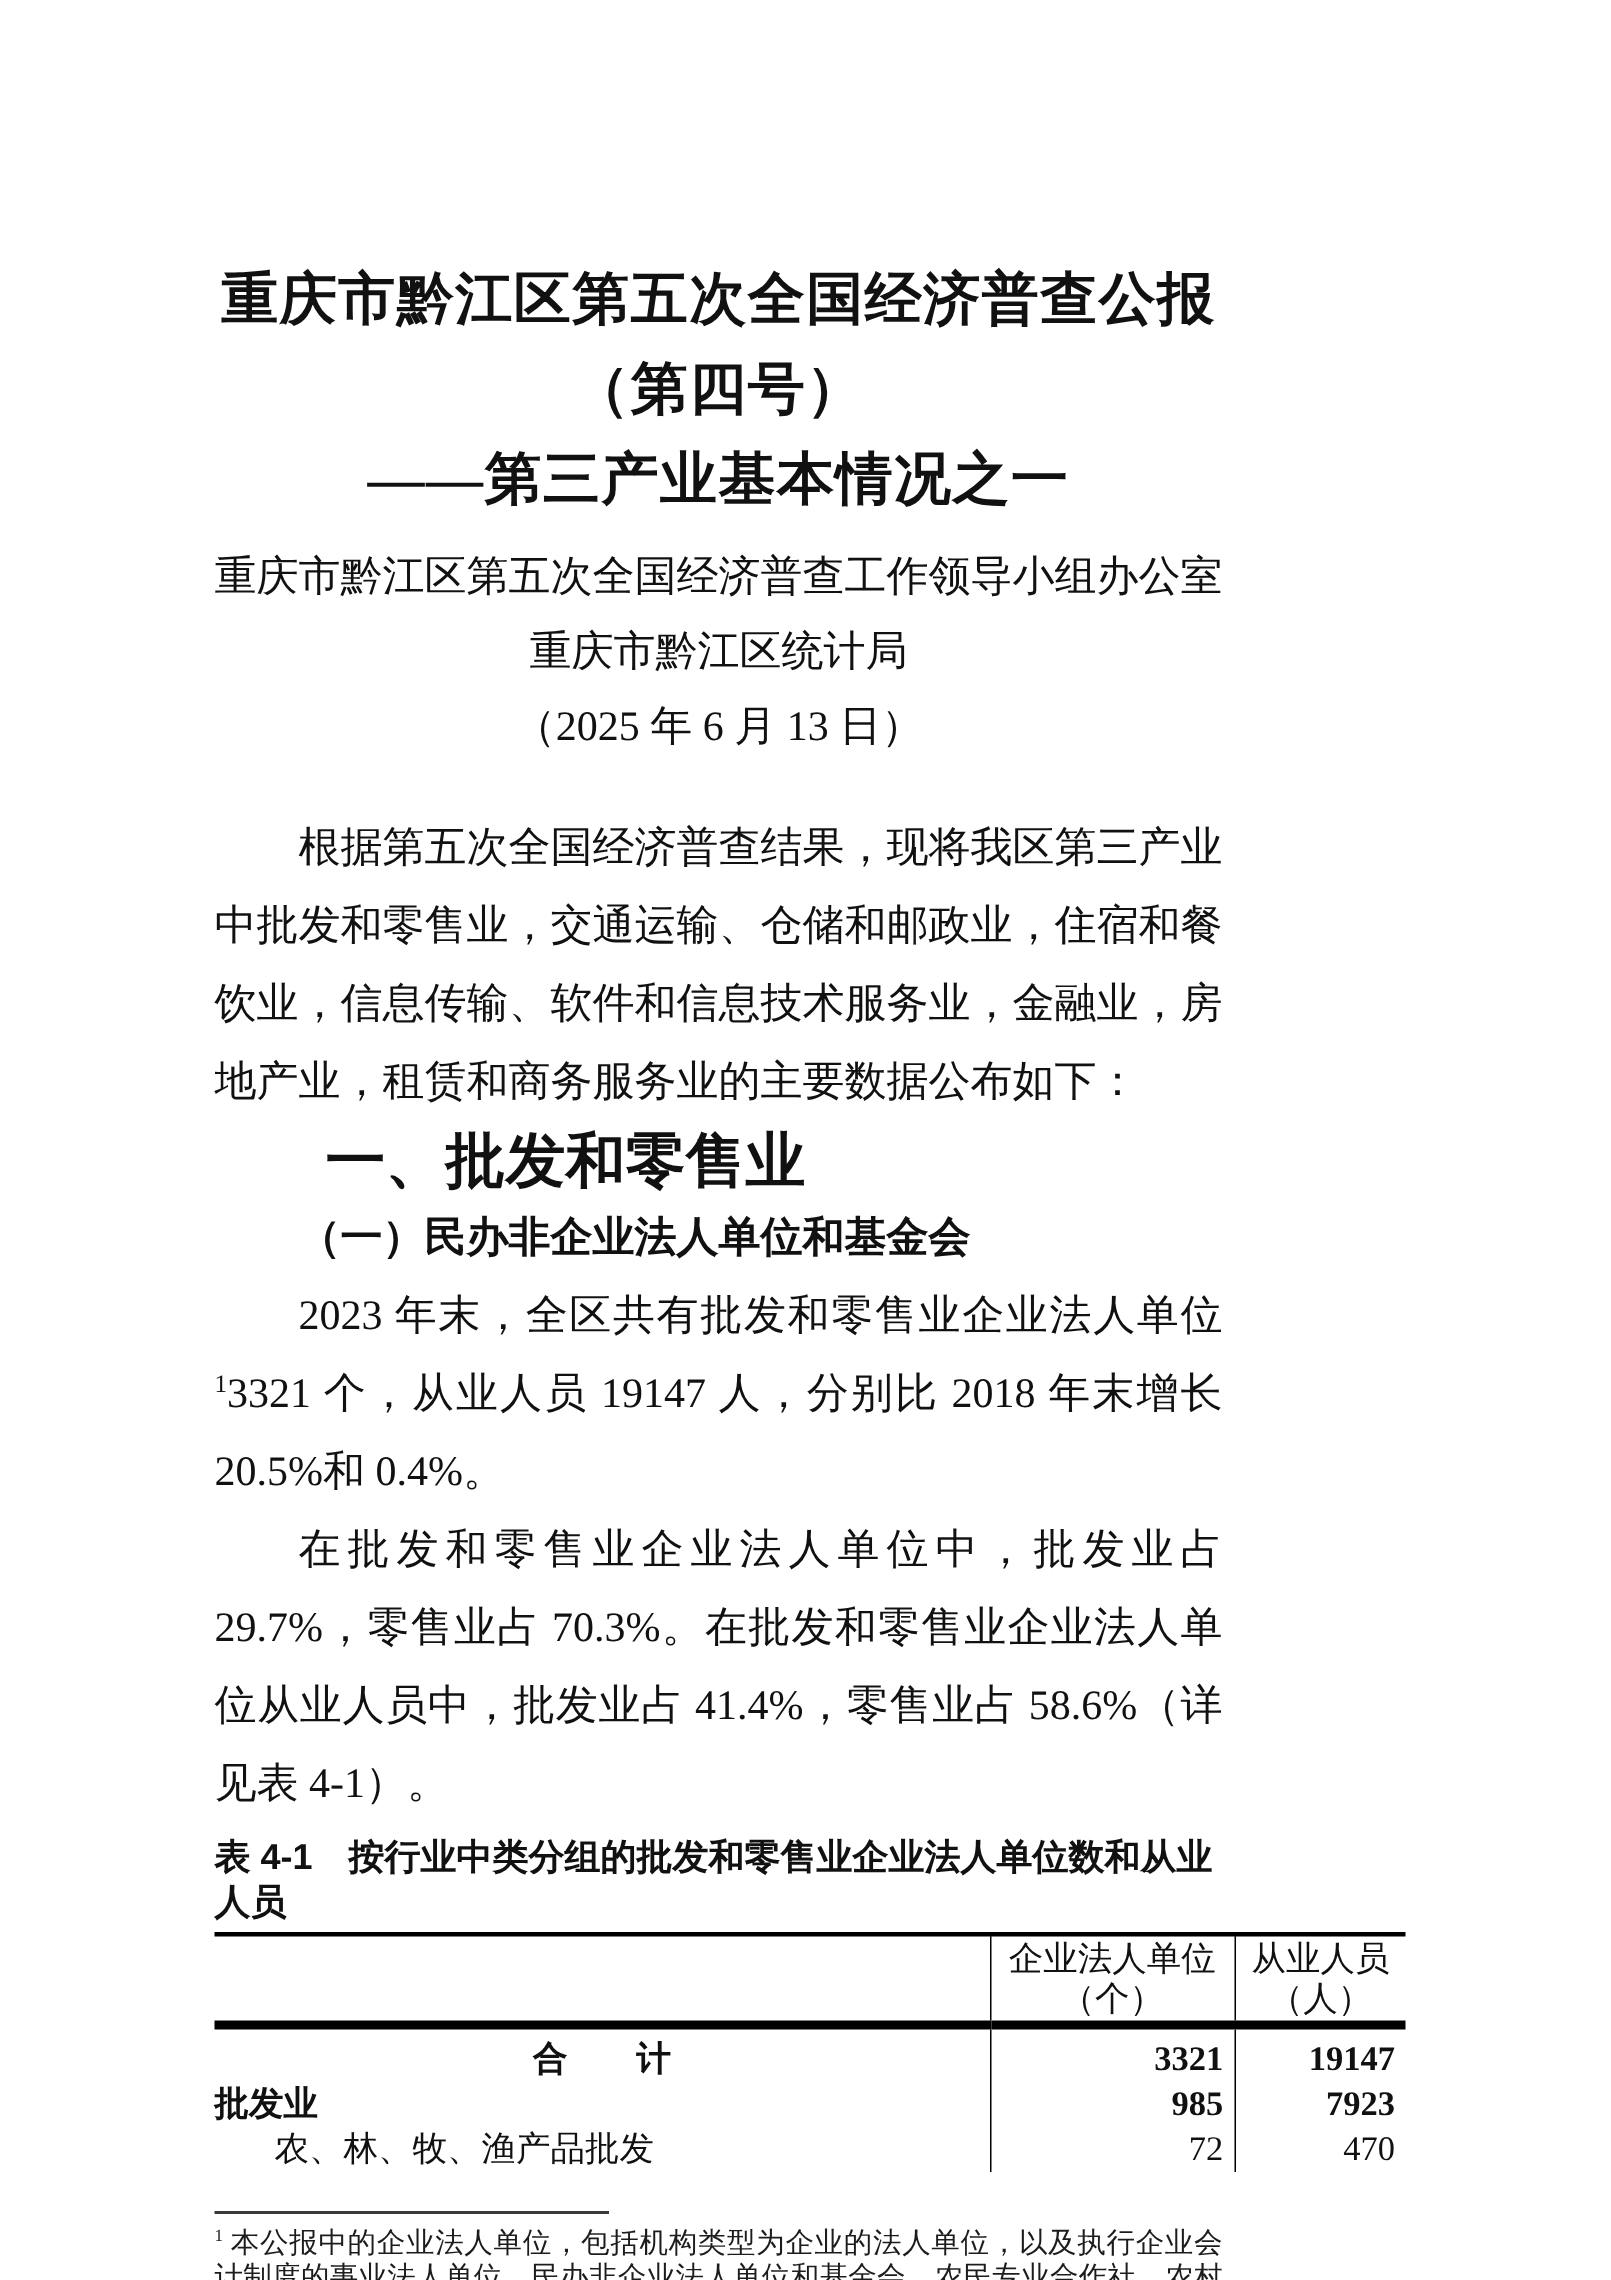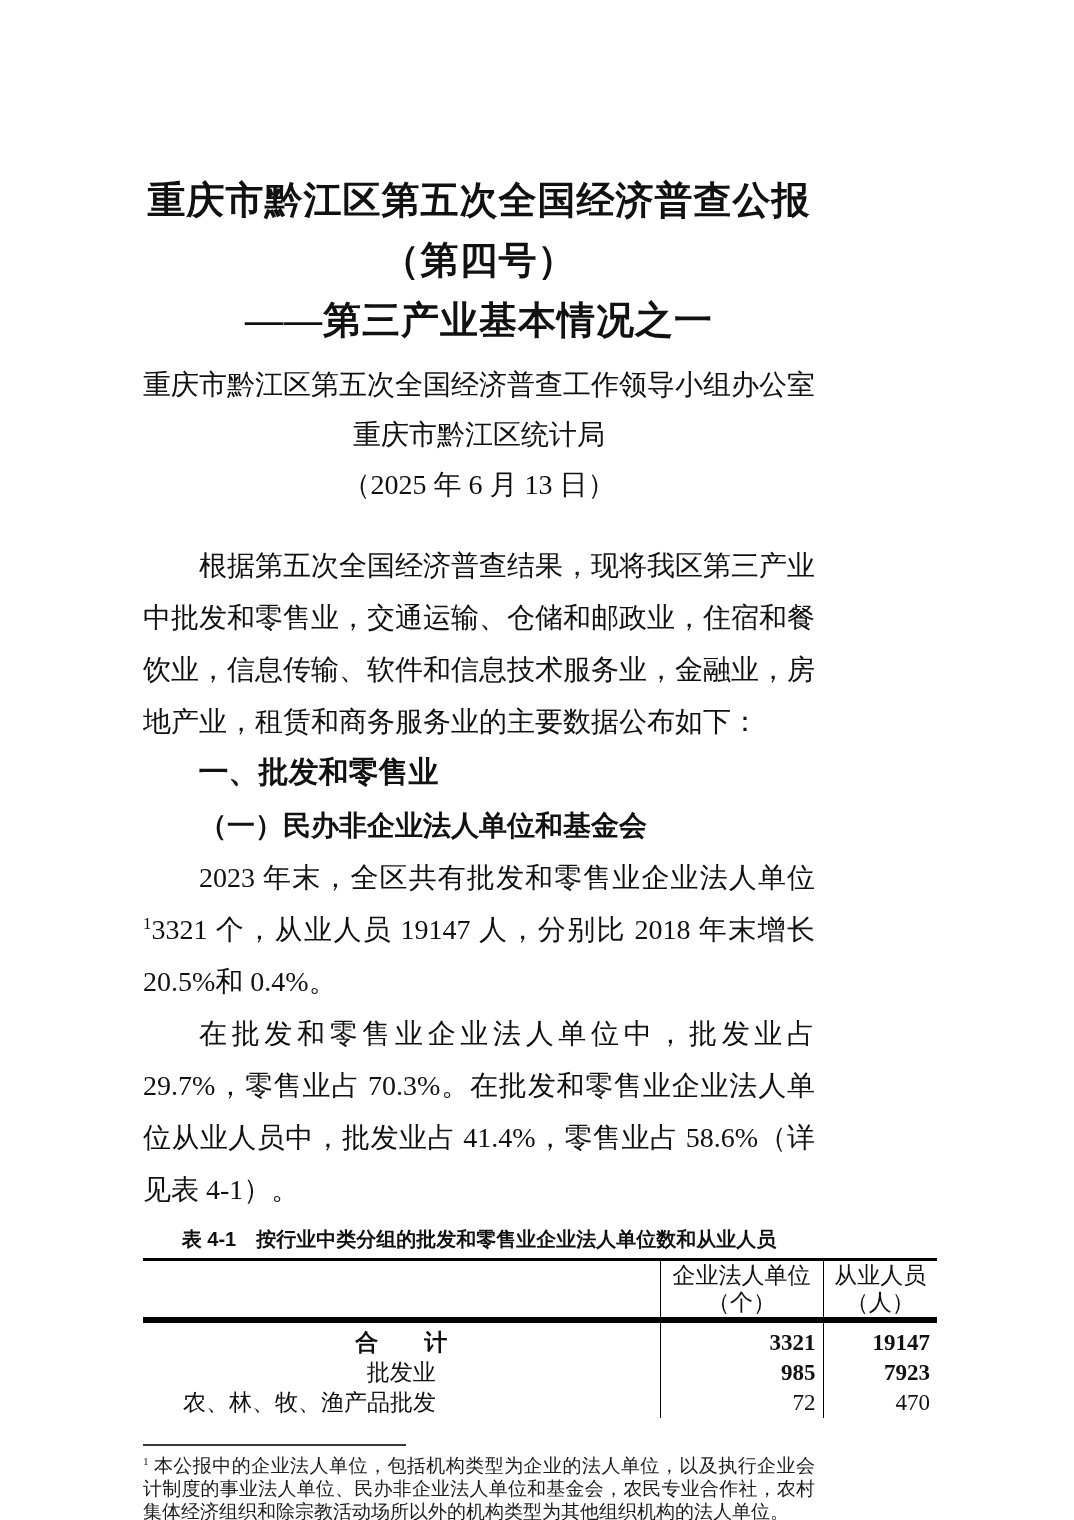--- a/index.html
+++ b/index.html
@@ -33,40 +33,40 @@
   
   .body-block {
     margin-top: 30px;
     font-size: 28px;
     line-height: 52px;
     text-align: justify;
   }
   .para { margin: 0; text-indent: 2em; }
   .h2-heading {
     margin: 0;
-    font-family: Liberation Mono, monospace;
-    font-size: 30px;
+    font-family: Liberation Serif, serif;
+    font-size: 40px;
     font-weight: bold;
     line-height: 52px;
     text-indent: 1.85em;
   }
   .h3-heading {
     margin: 0;
     font-size: 28px;
     font-weight: bold;
     line-height: 52px;
     text-indent: 2em;
   }
   sup.fn-ref { font-size: 0.6em; line-height: 0; }
   
   .table-caption {
     margin: 8px 0 4px 0;
-    text-align: center;
+    text-align: left;
     font-family: "Liberation Sans", "DejaVu Sans", sans-serif;
-    font-size: 20px;
+    font-size: 24px;
     font-weight: bold;
     line-height: 30px;
   }
   table.data-table {
     width: 794px;
     border-collapse: collapse;
     table-layout: fixed;
     border-top: 3px solid #000;
     font-size: 23px;
   }
@@ -79,21 +79,21 @@
     border-bottom: 6px solid #000000;
     font-weight: normal;
     text-align: center;
     line-height: 27px;
     font-size: 23px;
   }
   .vline { border-left: 1px solid #000; }
   .body-row td { height: 30px; line-height: 30px; }
   .row-first td { padding-top: 5px; }
   .cell-label-center { text-align: center; font-weight: bold; }
-  .cell-label-left { text-align: center; font-weight: normal; }
+  .cell-label-left { text-align: left; font-weight: bold; }
   .cell-label-indent { text-align: left; padding-left: 40px !important; margin-top: 30px; }
   .cell-num { text-align: right; padding-right: 7px !important; margin-left: 48px; }
   .num-bold { font-weight: bold; }
   
   .footnote-block { margin-top: 26px; }
   .footnote-rule {
     width: 263px;
     border: 0;
     border-top: 2px solid #3a3a3a;
     margin: 0 0 8px 0;

